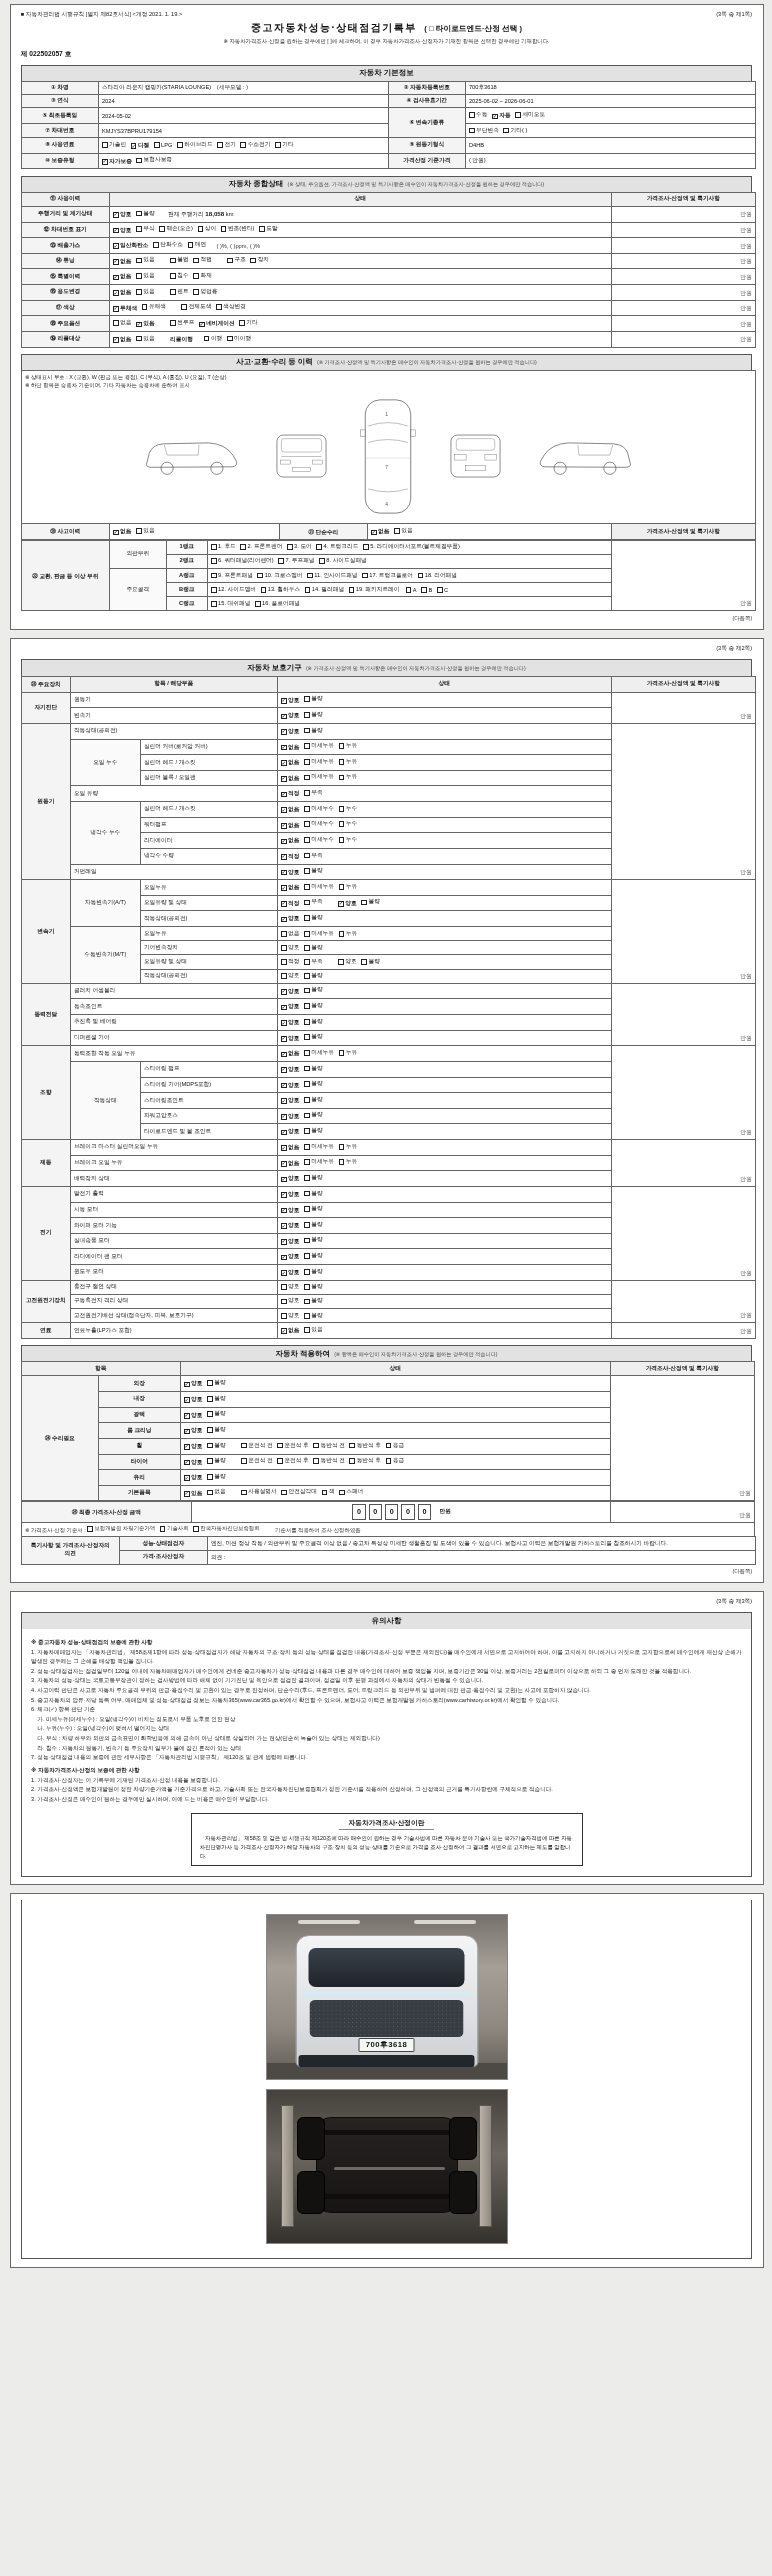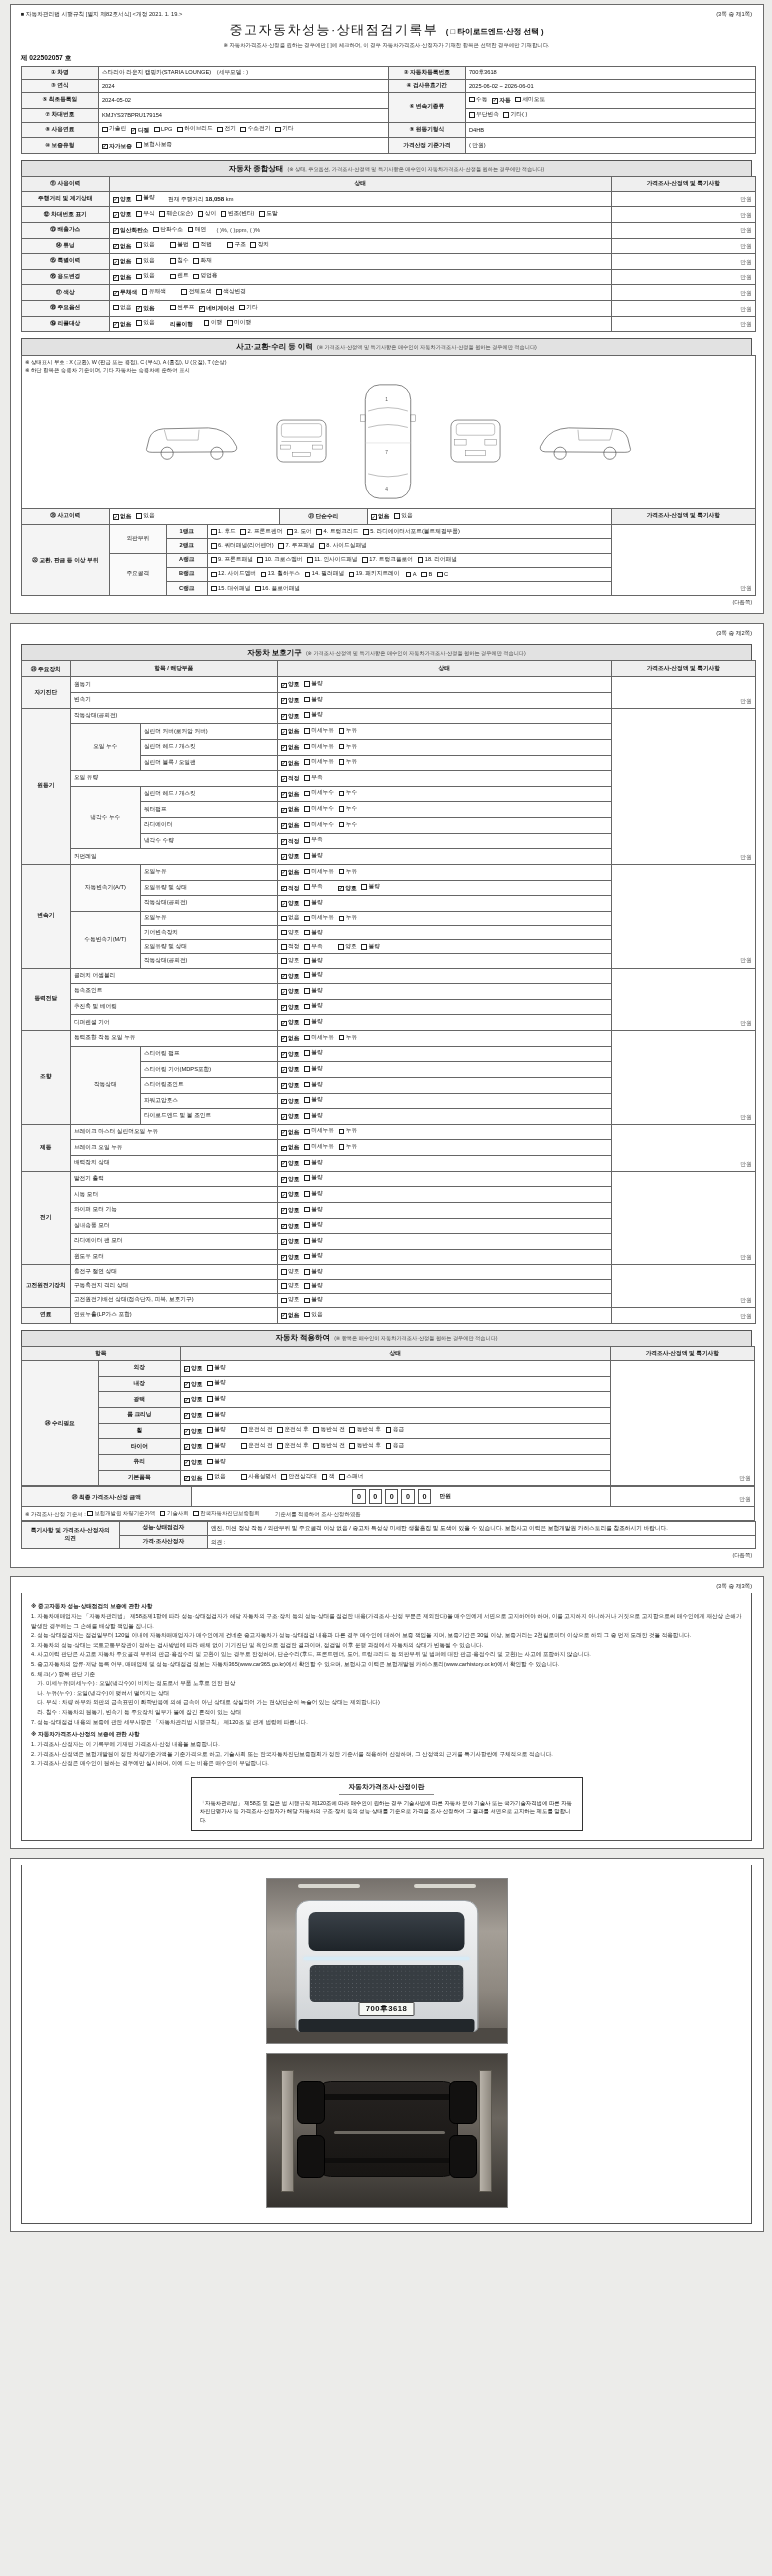--- a/index.html
+++ b/index.html
@@ -2,21 +2,21 @@
 <html lang="ko" style="font-size:8.2px"><head>
 <meta charset="utf-8">
 <style>
   *{box-sizing:border-box;margin:0;padding:0}
   html,body{width:773px}
   body{background:#ececea;font-family:"Liberation Sans","DejaVu Sans",sans-serif;color:#111;-webkit-font-smoothing:antialiased}
   .sheet{width:773px;padding:4.1px 0 5.2px}
   .page{width:754px;margin:0 auto 8.2px;background:#fff;border:0.5px solid #6b6b6b;padding:6.2px 10.3px 7.2px}
   .meta-row{display:flex;justify-content:space-between;font-size:5.7px;color:#222;margin-bottom:2.1px}
   .title-wrap{text-align:center;margin:1px 0 3.1px}
-  .title-main{font-size:13px;font-weight:normal;letter-spacing:1.5px}
+  .title-main{font-size:10px;font-weight:bold;letter-spacing:1.5px}
   .title-suffix{font-size:7.7px;font-weight:bold;margin-left:5.2px}
   .title-note{text-align:center;font-size:5.4px;color:#333;margin:2.1px 0 4.1px}
   .doc-no{font-size:6.7px;font-weight:bold;margin:1px 0 3.1px}
   .section-head{background:#e2e2e2;border:0.5px solid #555;border-bottom:none;text-align:center;font-weight:bold;font-size:7.5px;padding:2.6px 0;margin-top:6.2px}
   .section-head .head-note{font-weight:normal;font-size:5.2px;color:#444;margin-left:4.1px}
   table.form{width:100%;border-collapse:collapse;font-size:5.7px;table-layout:fixed;background:#fff}
   table.form + table.form{margin-top:-0.5px}
   .form td,.form th{border:0.5px solid #666;padding:2.1px 3.1px;vertical-align:middle;word-break:keep-all;overflow:hidden}
   .form th{background:#efefef;font-weight:bold;text-align:center;padding:2.6px 2.1px}
   td.lab{background:#f4f4f4;font-weight:bold;text-align:center}
@@ -86,20 +86,21 @@
       <span class="title-main">중고자동차성능·상태점검기록부</span>
       <span class="title-suffix">( □ 타이로드엔드·산정 선택 )</span>
     </div>
     <div class="title-note">※ 자동차가격조사·산정을 원하는 경우에만 [ ]에 체크하며, 이 경우 자동차가격조사·산정자가 기재한 항목은 선택한 경우에만 기재합니다.</div>
     <div class="doc-no">
       <span>제</span>
       <span>022502057</span>
       <span>호</span>
     </div>
 
+    <div class="section-head"><span>자동차 기본정보</span></div>
     <table class="form">
       <colgroup>
           <col style="width:77px">
           <col style="width:290px">
           <col style="width:77px">
           <col style="width:290px">
         </colgroup>
       <tbody>
           <tr>
         <td class="lab">① 차명</td>
@@ -1315,20 +1316,21 @@
     </tbody>
       </table>
     <div class="next-page">(다음쪽)</div>
   </div>
 
   <div class="page">
     <div class="meta-row">
       <span></span>
         <span>(3쪽 중 제3쪽)</span>
     </div>
+    <div class="section-head"><span>유의사항</span></div>
     <div class="notice-body">
       <div>
           <div class="notice-line head">※ 중고자동차 성능·상태점검의 보증에 관한 사항</div>
           <div class="notice-line">1. 자동차매매업자는 「자동차관리법」 제58조제1항에 따라 성능·상태점검자가 해당 자동차의 구조·장치 등의 성능·상태를 점검한 내용(가격조사·산정 부분은 제외한다)을 매수인에게 서면으로 고지하여야 하며, 이를 고지하지 아니하거나 거짓으로 고지함으로써 매수인에게 재산상 손해가 발생한 경우에는 그 손해를 배상할 책임을 집니다.</div>
           <div class="notice-line">2. 성능·상태점검자는 점검일부터 120일 이내에 자동차매매업자가 매수인에게 건네준 중고자동차가 성능·상태점검 내용과 다른 경우 매수인에 대하여 보증 책임을 지며, 보증기간은 30일 이상, 보증거리는 2천킬로미터 이상으로 하되 그 중 먼저 도래한 것을 적용합니다.</div>
           <div class="notice-line">3. 자동차의 성능·상태는 국토교통부장관이 정하는 검사방법에 따라 해체 없이 기기진단 및 육안으로 점검한 결과이며, 점검일 이후 운행 과정에서 자동차의 상태가 변동될 수 있습니다.</div>
           <div class="notice-line">4. 사고이력 판단은 사고로 자동차 주요골격 부위의 판금·용접수리 및 교환이 있는 경우로 한정하며, 단순수리(후드, 프론트펜더, 도어, 트렁크리드 등 외판부위 및 범퍼에 대한 판금·용접수리 및 교환)는 사고에 포함하지 않습니다.</div>
           <div class="notice-line">5. 중고자동차의 압류·저당 등록 여부, 매매업체 및 성능·상태점검 정보는 자동차365(www.car365.go.kr)에서 확인할 수 있으며, 보험사고 이력은 보험개발원 카히스토리(www.carhistory.or.kr)에서 확인할 수 있습니다.</div>
           <div class="notice-line">6. 체크(✓) 항목 판단 기준</div>
           <div class="notice-line">    가. 미세누유(미세누수) : 오일(냉각수)이 비치는 정도로서 부품 노후로 인한 현상</div>

